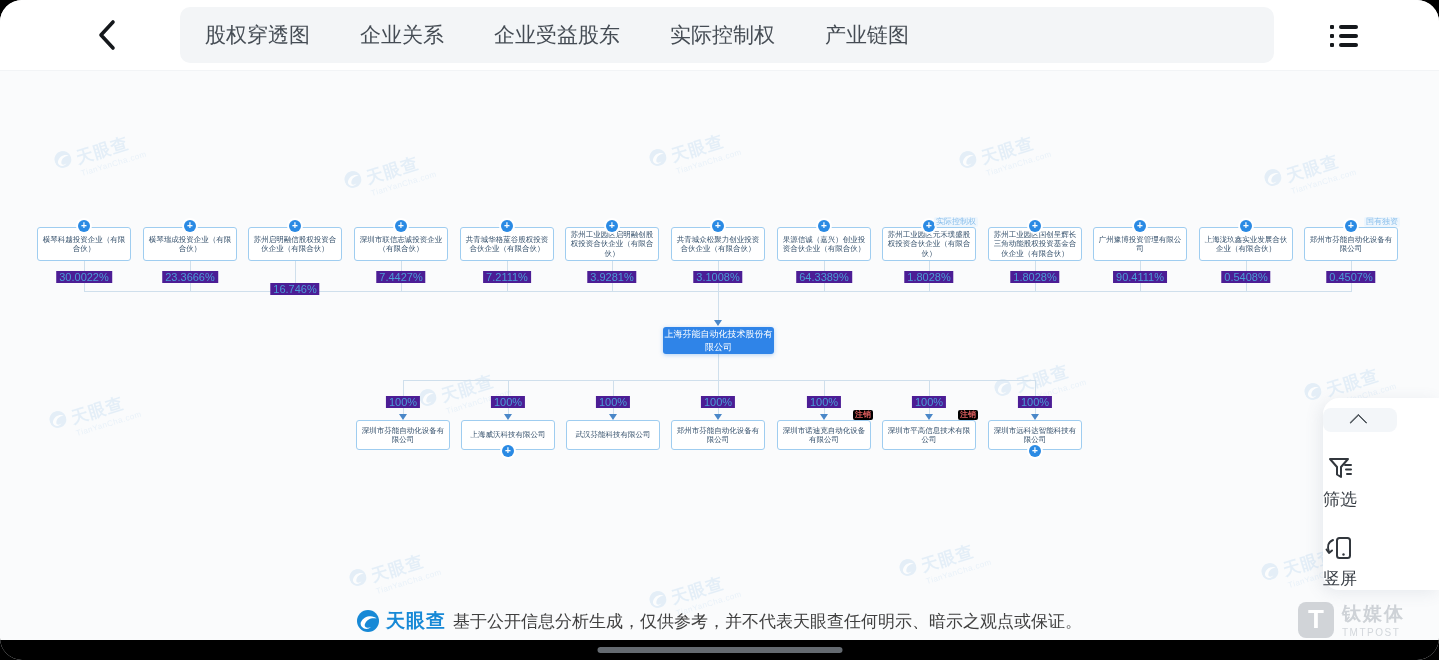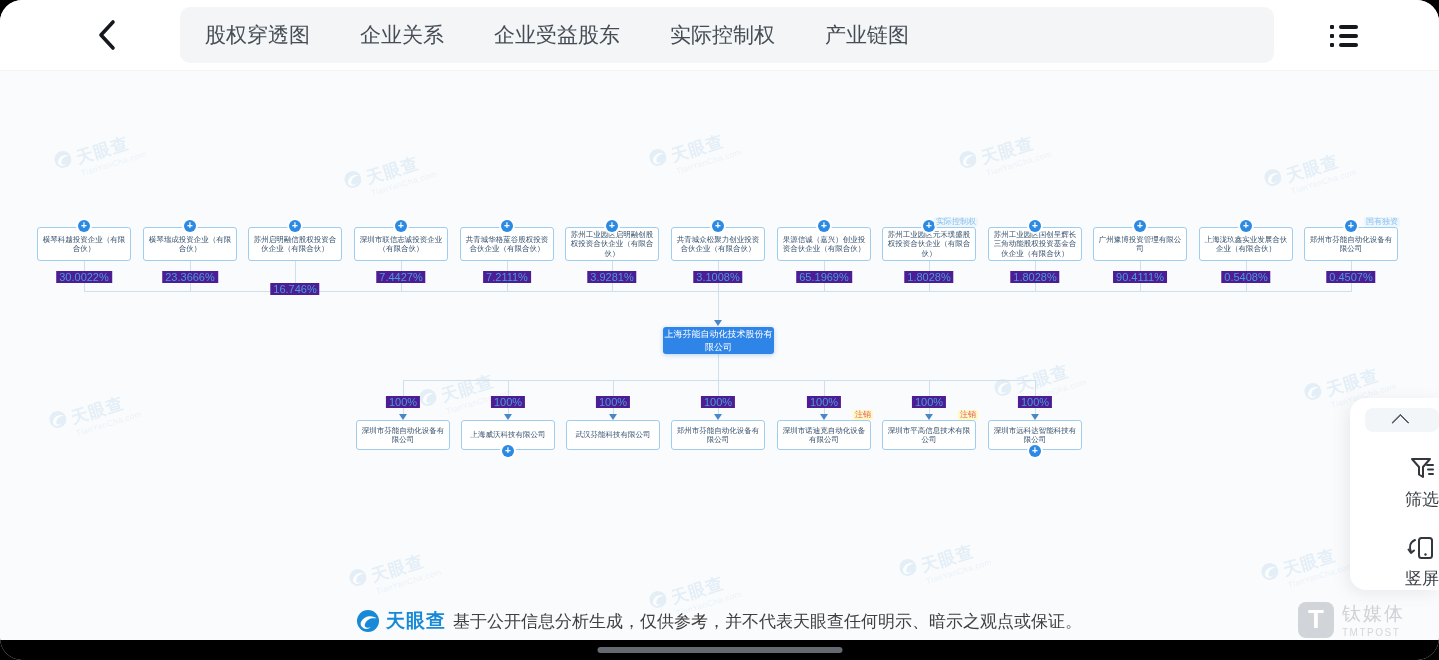--- a/index.html
+++ b/index.html
@@ -26,36 +26,36 @@
   .node-box{position:relative;box-sizing:border-box;width:94px;background:#fff;border:1px solid #9fcdf0;border-radius:3px;color:#35506b;font-size:7.5px;line-height:9.5px;text-align:center;display:flex;align-items:center;justify-content:center;padding:2px 3px;cursor:pointer;z-index:3;}
   .sh .node-box{height:34px;}
   .sub .node-box{height:30px;}
   .vline{position:absolute;left:50%;width:1px;background:#cfdfec;z-index:2;}
   .pct{position:absolute;left:50%;transform:translateX(-50%);background:#4c1d95;color:#4a9cd6;font-size:11px;padding:0 3px;z-index:4;white-space:nowrap;}
   .plus{position:absolute;left:50%;transform:translateX(-50%);width:12px;height:12px;background:#2a8ae4;border-radius:50%;box-shadow:0 0 0 2px #fff;color:#fff;font-size:10px;line-height:12px;text-align:center;font-weight:700;z-index:5;cursor:pointer;}
   .plus.top{top:-7px;}
   .plus.bottom{bottom:-7px;}
   .tag{position:absolute;top:-10px;right:-2px;font-size:8px;line-height:10px;padding:0 2px;border-radius:2px;z-index:5;white-space:nowrap;}
   .tag.blue{color:#8cc0ec;background:#eef6fd;}
-  .tag.red{color:#e05f5f;background:#fef9c3;}
+  .tag.red{color:#e05f5f;background:#000000;font-weight:bold;}
   .arrow{position:absolute;width:0;height:0;border-left:4.5px solid transparent;border-right:4.5px solid transparent;border-top:6px solid #4a87c8;z-index:4;}
   .root-box{position:absolute;left:663px;top:327px;width:111px;height:27px;background:#2f84e8;border-radius:3px;color:#fff;font-size:9px;display:flex;align-items:center;justify-content:center;text-align:center;z-index:4;cursor:pointer;box-shadow:0 1px 4px rgba(47,132,232,.35);}
   
-  .panel{position:absolute;right:0;top:398px;width:89px;height:192px;background:#fff;border-radius:16px 0 0 16px;box-shadow:-3px 3px 16px rgba(90,110,130,.12);z-index:20;display:flex;flex-direction:column;align-items:flex-end;}
+  .panel{position:absolute;right:0;top:398px;width:116px;height:192px;background:#fff;border-radius:16px 0 0 16px;box-shadow:-3px 3px 16px rgba(90,110,130,.12);z-index:20;display:flex;flex-direction:column;align-items:flex-start;}
   .collapse-btn{margin-top:10px;width:74px;height:30px;background:#f3f6f9;border-radius:8px;display:flex;align-items:center;justify-content:center;cursor:pointer;}
   .chev-up{width:11px;height:11px;border-top:2.5px solid #596066;border-left:2.5px solid #596066;transform:rotate(45deg) translateY(3px);border-radius:1px;}
   .panel-item{margin-top:22px;display:flex;flex-direction:column;align-items:center;cursor:pointer;}
   .panel-label{margin-top:4px;font-size:17px;color:#383e45;}
   
   .disclaimer{position:absolute;left:0;right:0;bottom:26px;display:flex;align-items:center;justify-content:center;gap:7px;z-index:10;}
   .brand{font-size:19px;font-weight:700;color:#1789d6;letter-spacing:1px;}
   .disc-text{font-size:17px;color:#404040;}
   .tmt{position:absolute;right:34px;bottom:22px;display:flex;align-items:center;gap:8px;z-index:10;opacity:.85;}
   .tmt-logo{width:36px;height:36px;background:#c9cdd2;border-radius:8px;color:#fff;font-size:26px;font-weight:700;display:flex;align-items:center;justify-content:center;}
-  .tmt-cn{font-size:19px;font-weight:400;color:#c6cbd0;letter-spacing:2px;text-align:center;}
+  .tmt-cn{font-size:19px;font-weight:700;color:#c6cbd0;letter-spacing:2px;text-align:center;}
   .tmt-en{font-size:10px;color:#ccd1d6;letter-spacing:1.5px;}
   .homebar{position:absolute;left:0;right:0;bottom:0;height:20px;background:#000;z-index:40;}
   .homepill{position:absolute;left:50%;transform:translateX(-50%);top:7px;width:245px;height:6px;border-radius:3px;background:#646a70;}
 </style>
 </head>
 <body>
 
 <div class="screen">
 
   <div class="header">
@@ -259,21 +259,21 @@
     <div class="plus top">+</div>
   </div>
   <div class="node sh" style="left:671px;top:227px">
     <div class="vline" style="top:34px;height:30px"></div>
       <div class="pct" style="top:44px">3.1008%</div>
     <div class="node-box">共青城众松聚力创业投资合伙企业（有限合伙）</div>
     <div class="plus top">+</div>
   </div>
   <div class="node sh" style="left:777px;top:227px">
     <div class="vline" style="top:34px;height:30px"></div>
-      <div class="pct" style="top:44px">65.1969%</div>
+      <div class="pct" style="top:44px">64.3389%</div>
     <div class="node-box">果源信诚（嘉兴）创业投资合伙企业（有限合伙）</div>
     <div class="plus top">+</div>
   </div>
   <div class="node sh" style="left:882px;top:227px">
     <div class="vline" style="top:34px;height:30px"></div>
       <div class="pct" style="top:44px">1.8028%</div>
     <div class="node-box">苏州工业园区元禾璞盛股权投资合伙企业（有限合伙）</div>
     <div class="plus top">+</div>
     <div class="tag blue">实际控制权</div>
   </div>

